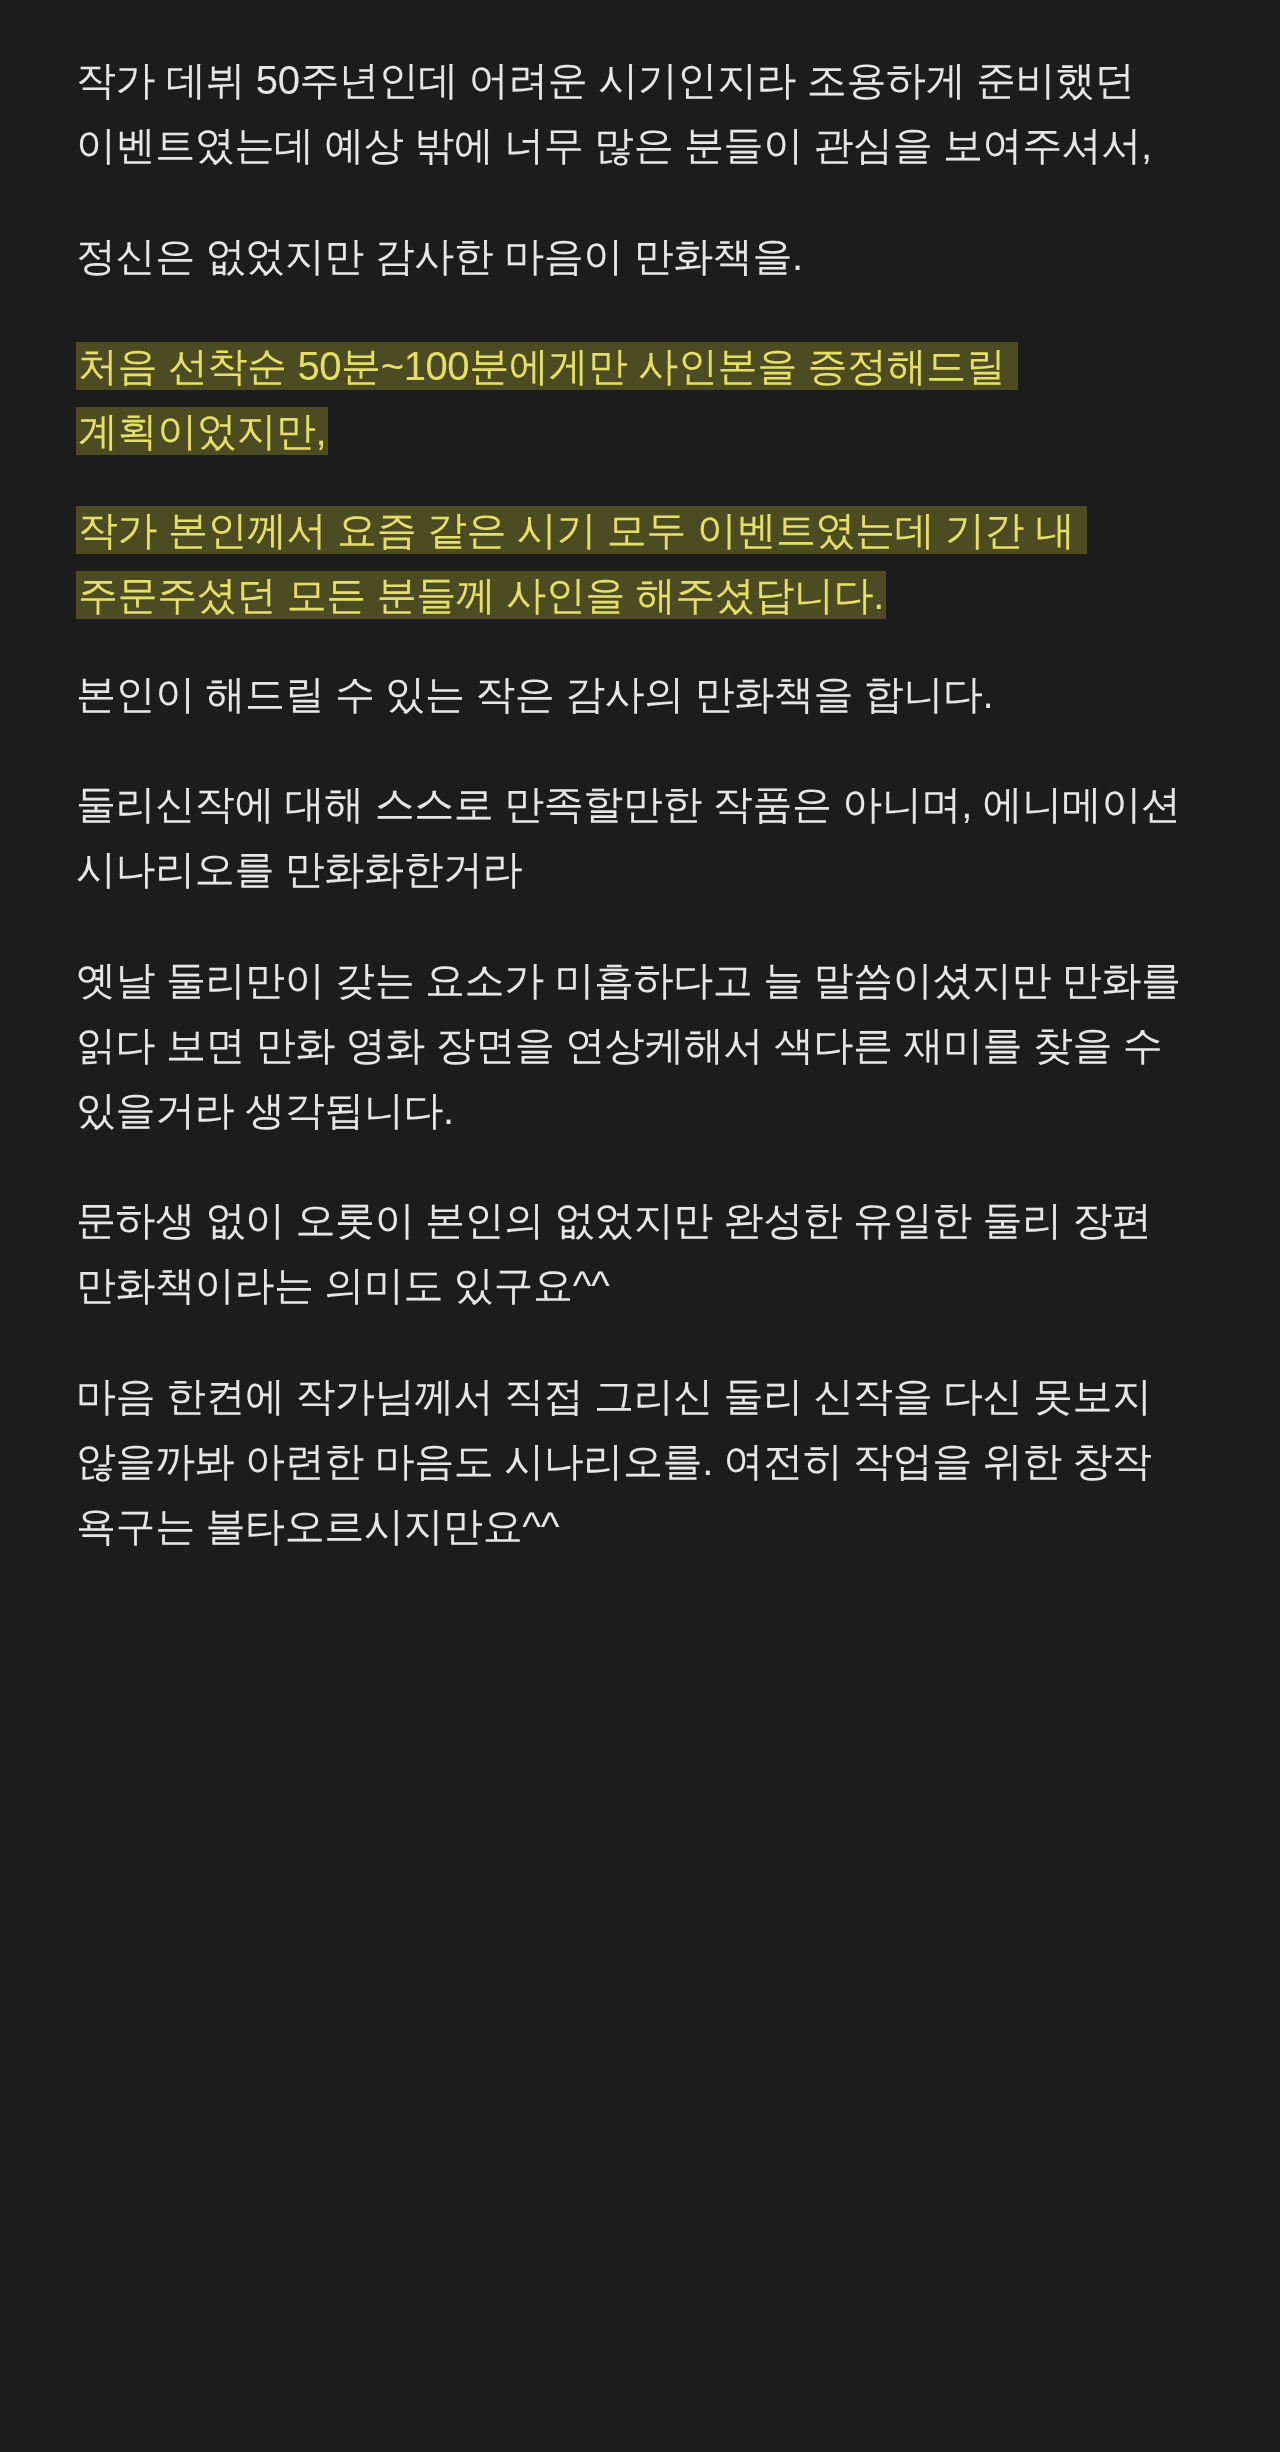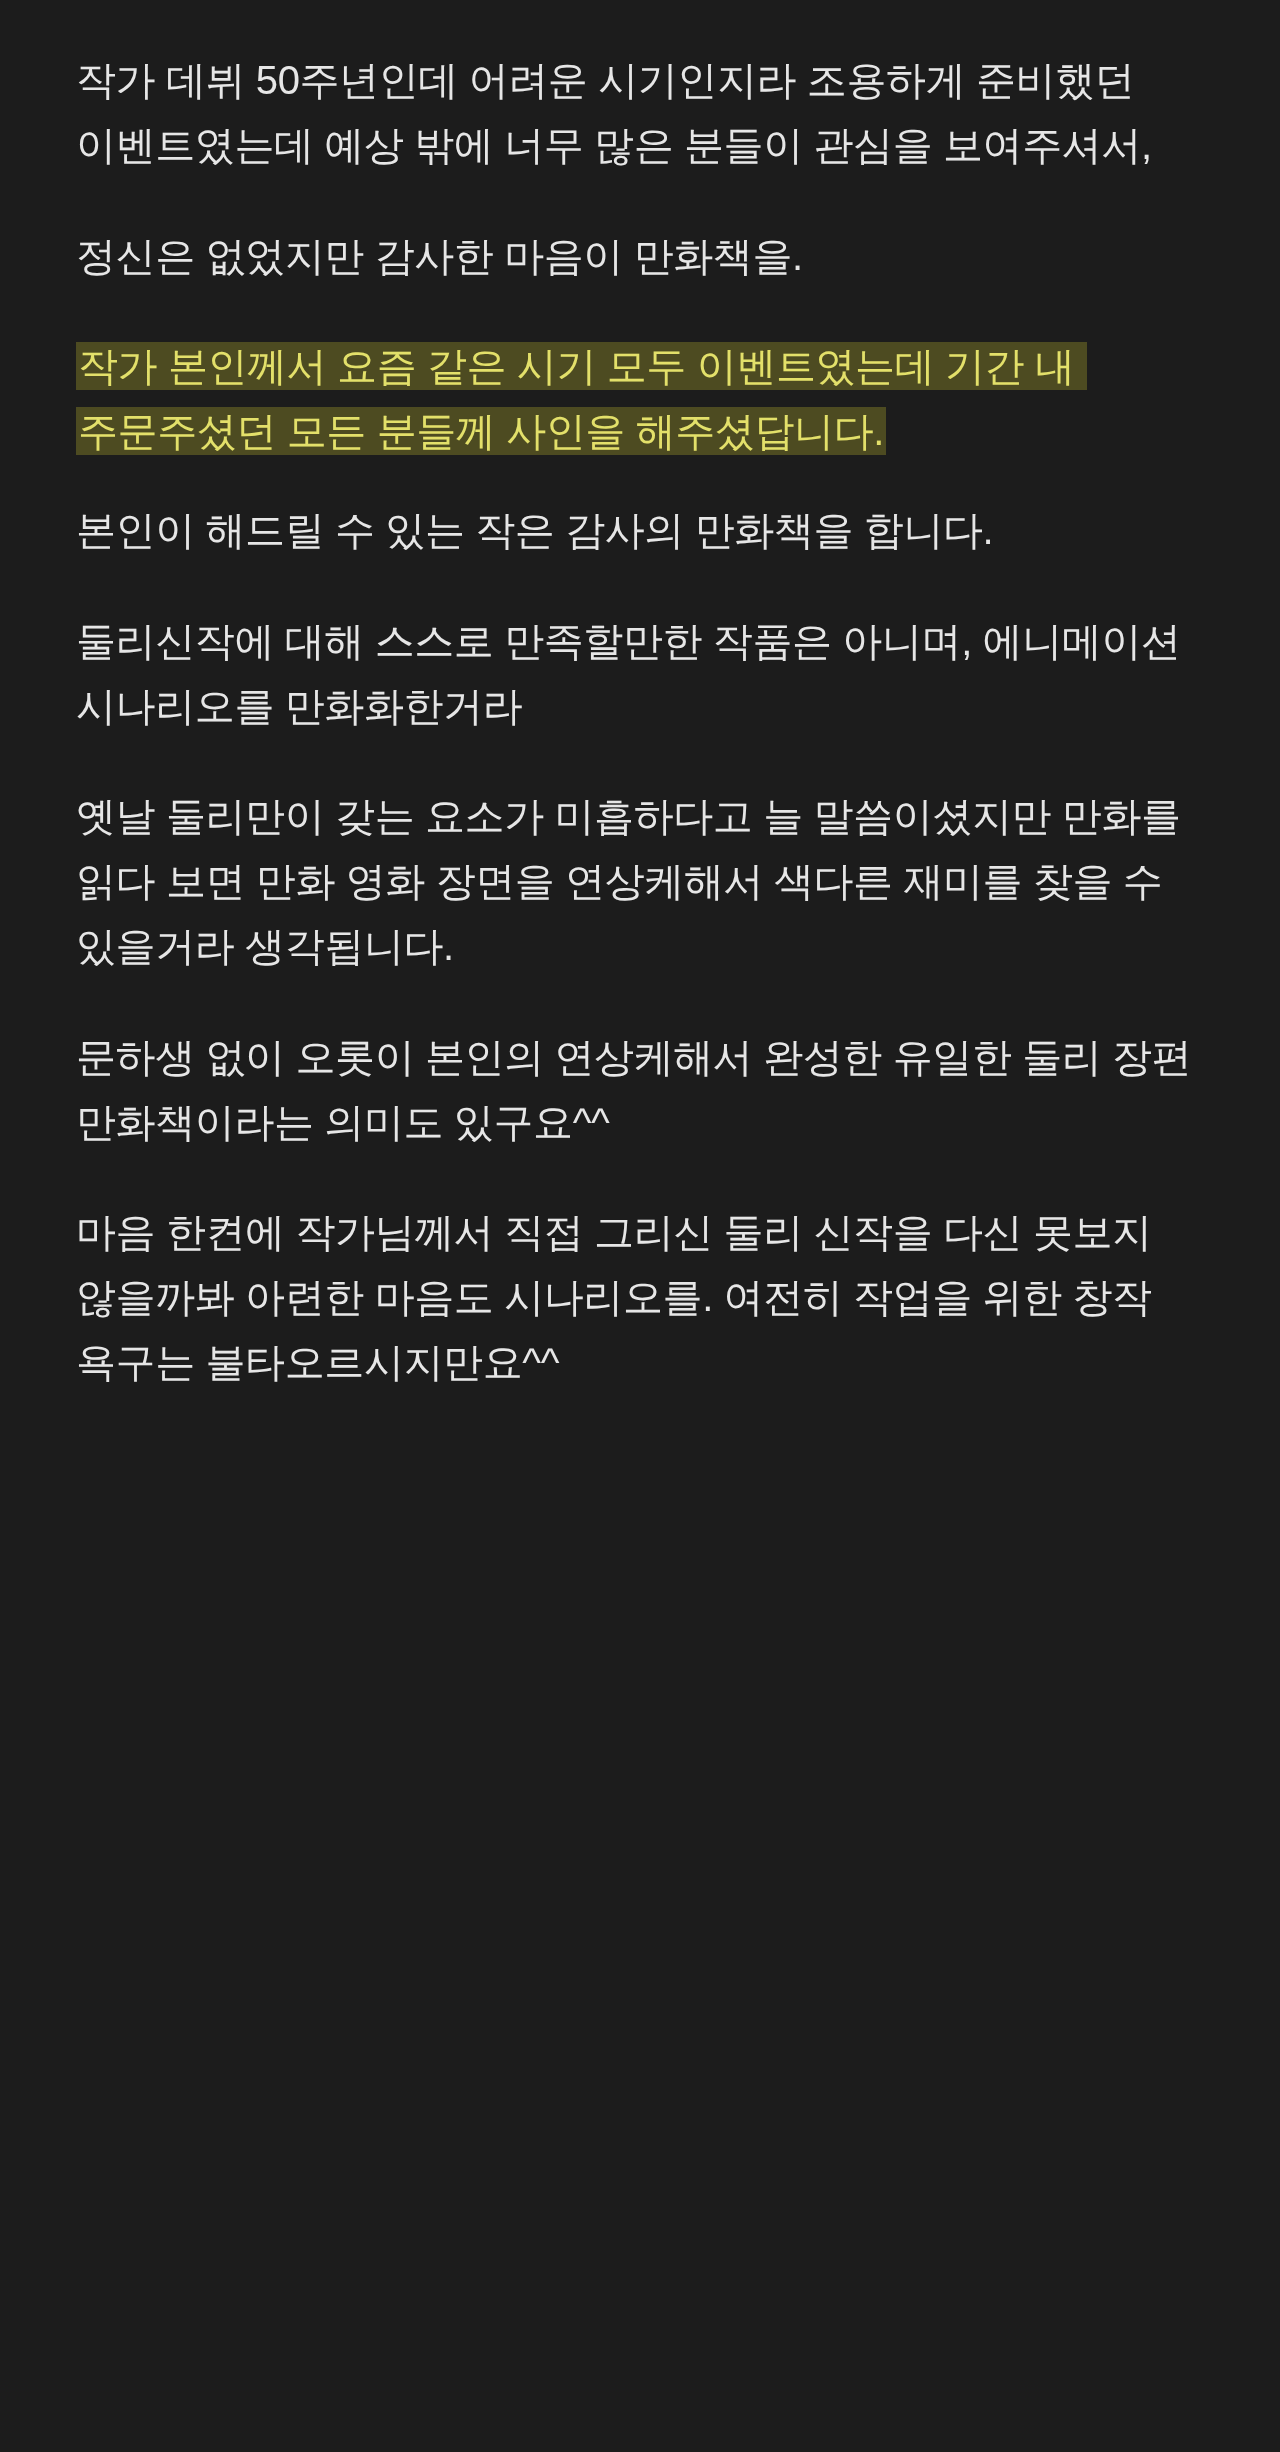--- a/index.html
+++ b/index.html
@@ -51,28 +51,29 @@
 </head>
 <body>
 
 <div class="page">
   <div class="post-body">
 
     <p class="para">작가 데뷔 50주년인데 어려운 시기인지라 조용하게 준비했던 이벤트였는데 예상 밖에 너무 많은 분들이 관심을 보여주셔서,</p>
 
     <p class="para">정신은 없었지만 감사한 마음이 만화책을.</p>
 
+    <p class="para highlight"><span class="hl">처음 선착순 50분~100분에게만 사인본을 증정해드릴 계획이었지만,</span></p>
 
     <p class="para highlight"><span class="hl">작가 본인께서 요즘 같은 시기 모두 이벤트였는데 기간 내 주문주셨던 모든 분들께 사인을 해주셨답니다.</span></p>
 
     <p class="para">본인이 해드릴 수 있는 작은 감사의 만화책을 합니다.</p>
 
     <p class="para">둘리신작에 대해 스스로 만족할만한 작품은 아니며, 에니메이션 시나리오를 만화화한거라</p>
 
     <p class="para">옛날 둘리만이 갖는 요소가 미흡하다고 늘 말씀이셨지만 만화를 읽다 보면 만화 영화 장면을 연상케해서 색다른 재미를 찾을 수 있을거라 생각됩니다.</p>
 
-    <p class="para">문하생 없이 오롯이 본인의 연상케해서 완성한 유일한 둘리 장편 만화책이라는 의미도 있구요^^</p>
+    <p class="para">문하생 없이 오롯이 본인의 없었지만 완성한 유일한 둘리 장편 만화책이라는 의미도 있구요^^</p>
 
 
     <p class="para">마음 한켠에 작가님께서 직접 그리신 둘리 신작을 다신 못보지 않을까봐 아련한 마음도 시나리오를. 여전히 작업을 위한 창작 욕구는 불타오르시지만요^^</p>
 
   </div>
 </div>
 
 </body></html>

